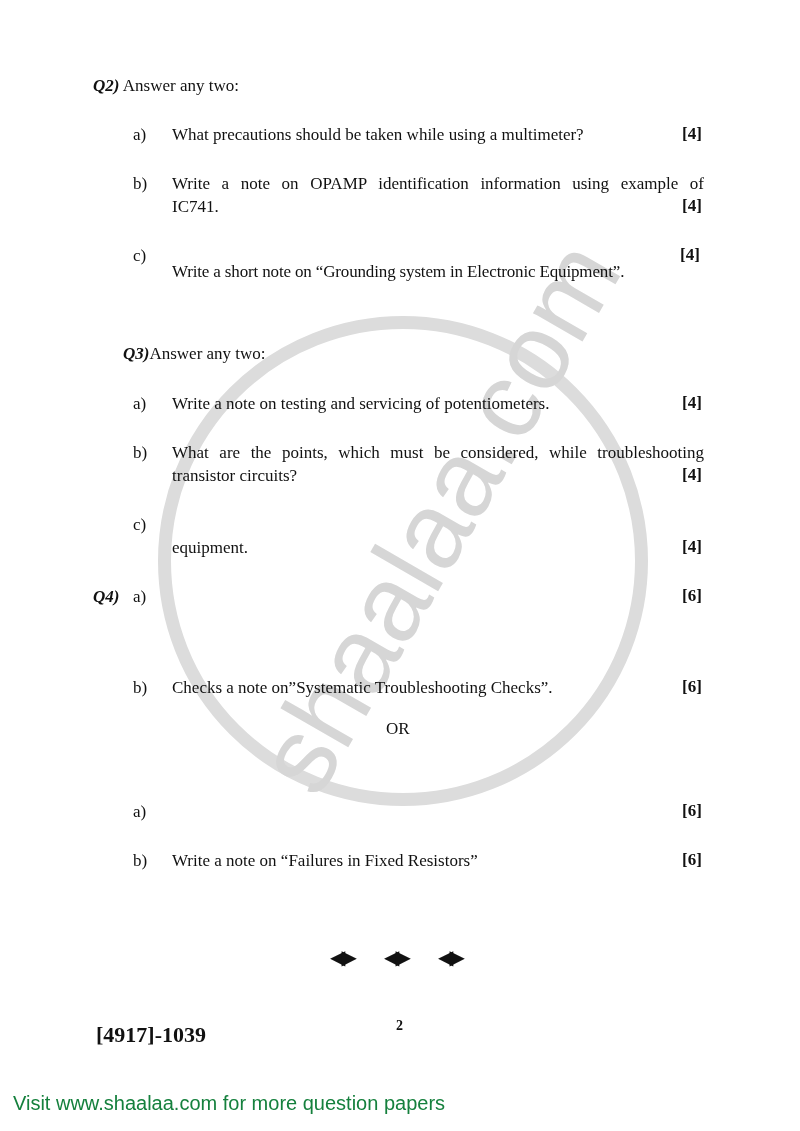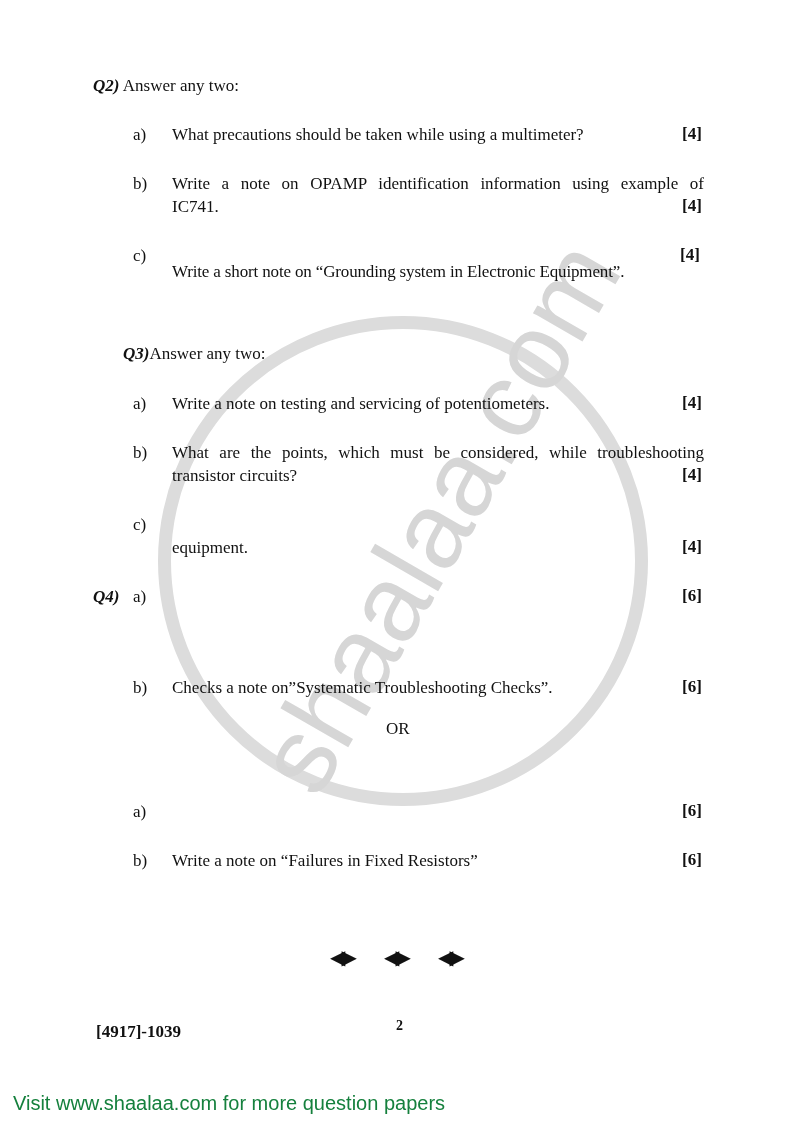--- a/index.html
+++ b/index.html
@@ -12,21 +12,21 @@
   .label { font-size:17px; }
   .marks { font-weight:bold; font-size:17px; }
   .just { white-space:normal; text-align:justify; text-align-last:justify; }
   .watermark-circle { position:absolute; left:158px; top:316px; width:490px; height:490px;
      border:13px solid #dcdcdc; border-radius:50%; box-sizing:border-box; z-index:0; }
   .watermark-text { position:absolute; left:170px; top:520px; font-family:"Liberation Sans", sans-serif;
      font-size:108px; color:#d6d6d6; transform:rotate(-60deg); transform-origin:center; z-index:0;
      white-space:nowrap; width:460px; text-align:center; }
   .content { position:absolute; inset:0; z-index:1; }
   .orn { font-family:"DejaVu Sans", sans-serif; font-size:20px; letter-spacing:-4px; }
-  .footer-code { font-weight:bold; font-size:17px; }
+  .footer-code { font-weight:bold; font-size:22px; }
   .visit { font-family:"Liberation Sans", sans-serif; font-size:20px; color:#15803d; }
 </style>
 </head>
 <body>
 
 <div class="page">
 
   <div class="watermark-circle"></div>
   <div class="watermark-text">shaalaa.com</div>
 

